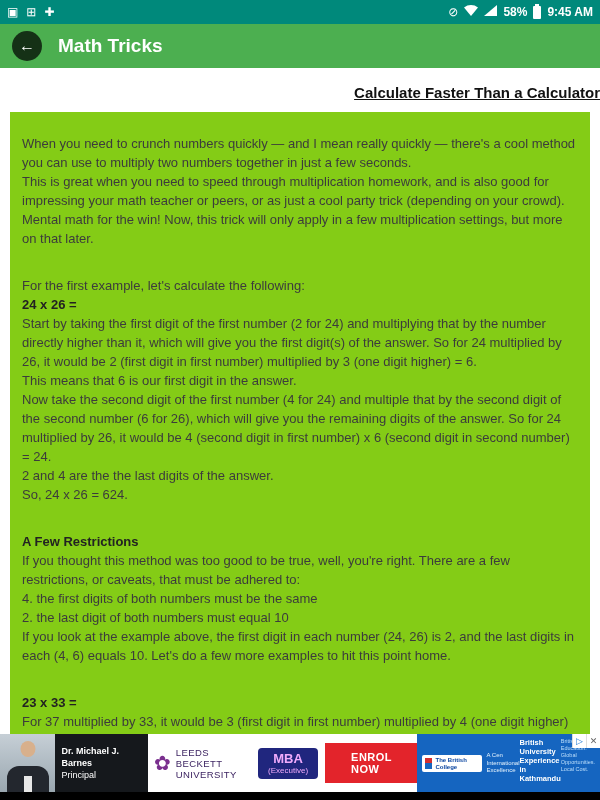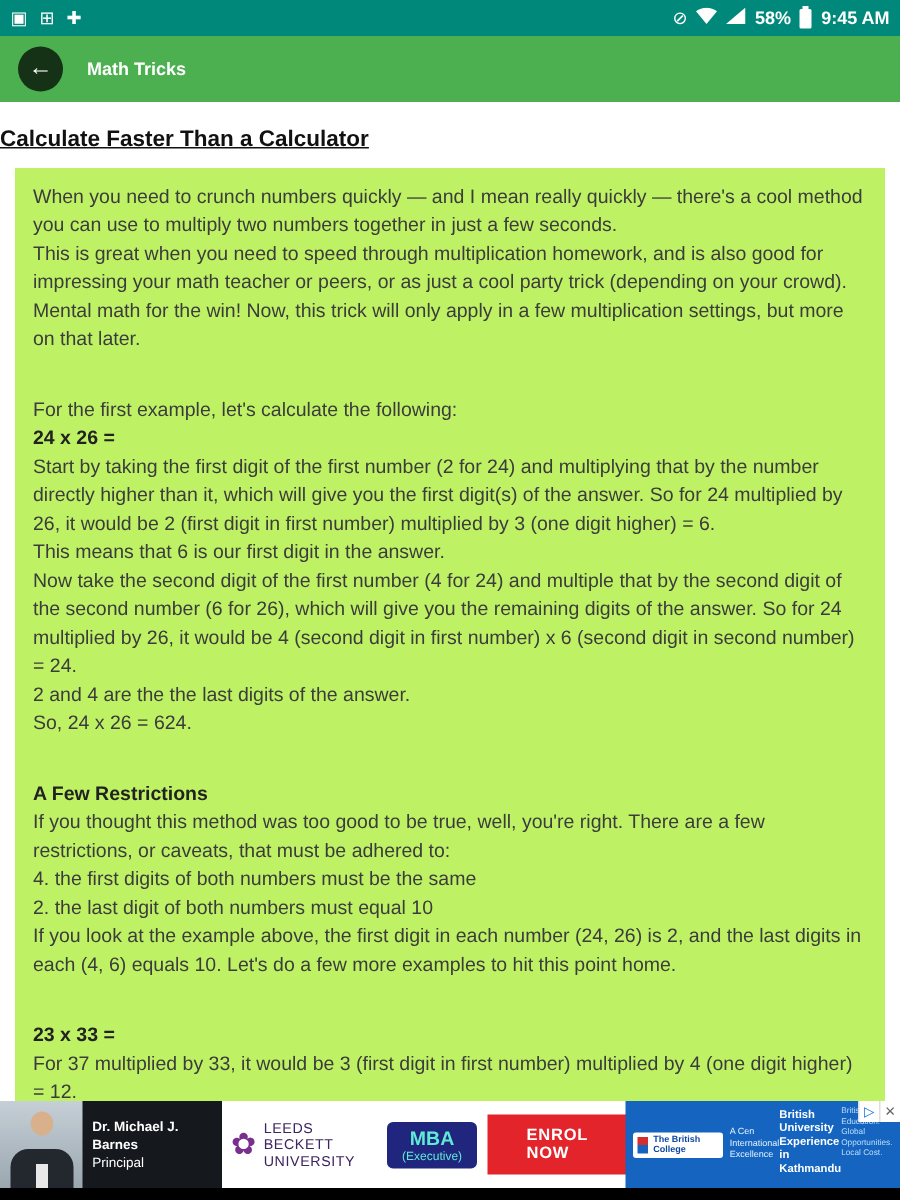--- a/index.html
+++ b/index.html
@@ -10,45 +10,45 @@
   .status-bar{height:24px;background:#00897B;display:flex;align-items:center;padding:0 7px;color:#fff}
   .sb-left{display:flex;gap:8px;align-items:center;font-size:12px;line-height:1}
   .sb-right{margin-left:auto;display:flex;gap:6px;align-items:center;font-size:12px;font-weight:bold}
   .sb-icon{font-size:12px;font-weight:normal}
   .battery{width:8px;height:13px;background:#fff;border-radius:1px;position:relative}
   .battery:before{content:"";position:absolute;top:-2px;left:2px;width:4px;height:2px;background:#fff}
 
   
   .app-bar{height:44px;background:#4CAF50;display:flex;align-items:center;padding:0 12px;gap:16px}
   .back-btn{width:30px;height:30px;border-radius:50%;background:rgba(0,0,0,0.72);color:#fff;display:flex;align-items:center;justify-content:center;font-size:16px;cursor:pointer}
-  .app-title{color:#fff;font-weight:bold;font-size:12px}
+  .app-title{color:#fff;font-weight:bold;font-size:19px}
 
   
-  .heading{margin-top:16px;text-align:left;font-weight:bold;font-size:15px;color:#111;text-decoration:underline;height:18px}
+  .heading{margin-top:16px;text-align:right;font-weight:bold;font-size:15px;color:#111;text-decoration:underline;height:18px}
 
   
-  .panel{margin:10px 10px 0;background:#bef264;height:622px;padding:9px 12px;overflow:hidden;font-size:13px;line-height:19px;color:#3C3C3C}
+  .panel{margin:10px 10px 0;background:#84cc16;height:622px;padding:22px 12px;overflow:hidden;font-size:13px;line-height:19px;color:#3C3C3C}
   .panel p{margin:0}
   .panel p.bold{font-weight:bold;color:#222}
   .panel p.gap{height:28px}
 
   
   .ad{height:58px;display:flex;position:relative;background:#fff}
   .ad-photo-sec{width:170px;background:#15181c;display:flex}
   .ad-photo{width:58px;position:relative;background:linear-gradient(180deg,#c6cfd6 0%,#9aa7b0 100%);overflow:hidden}
   .head{position:absolute;top:7px;left:50%;transform:translateX(-50%);width:15px;height:16px;border-radius:50%;background:#d8b08c}
   .suit{position:absolute;bottom:0;left:50%;transform:translateX(-50%);width:42px;height:26px;border-radius:12px 12px 0 0;background:#23272e}
   .shirt{position:absolute;bottom:0;left:50%;transform:translateX(-50%);width:8px;height:16px;background:#e8e8e8}
   .ad-person{display:flex;flex-direction:column;justify-content:center;padding-left:6px;color:#fff;font-size:9px;line-height:12px}
   .ad-person .pname{font-weight:bold}
   .ad-leeds{width:116px;background:#fff;display:flex;align-items:center;gap:5px;padding:0 6px}
   .rose{color:#7A2F8E;font-size:20px;line-height:1}
   .leeds-text{color:#3D2462;font-weight:normal;font-size:9.5px;line-height:11px;letter-spacing:.4px}
   .ad-mba{width:86px;background:#fff;display:flex;align-items:center;justify-content:center}
-  .mba-btn{background:#20267E;color:#5eead4;border-radius:4px;padding:4px 10px;text-align:center;cursor:pointer}
+  .mba-btn{background:#20267E;color:#f0abfc;border-radius:4px;padding:4px 10px;text-align:center;cursor:pointer}
   .mba-title{font-weight:bold;font-size:13px;line-height:14px}
   .mba-sub{font-size:8px;line-height:9px}
   .ad-enrol{width:92px;background:#fff;display:flex;align-items:center;justify-content:center}
   .enrol-btn{background:#E3242B;color:#fff;font-weight:bold;font-size:11px;padding:8px 26px;letter-spacing:.5px;cursor:pointer}
   .ad-tbc{flex:1;background:#1565C0;color:#fff;padding:4px 5px 3px;display:flex;justify-content:space-between}
   .tbc-top{display:flex;gap:4px;align-items:center}
   .tbc-logo{background:#fff;border-radius:2px;height:17px;display:flex;align-items:center;gap:3px;padding:0 3px}
   .tbc-shield{width:7px;height:11px;background:linear-gradient(180deg,#D32F2F 50%,#1565C0 50%)}
   .tbc-name{color:#0D47A1;font-size:6px;font-weight:bold;line-height:6.5px;width:44px}
   .tbc-tag{font-size:6px;line-height:7.5px;color:#E3F2FD}

